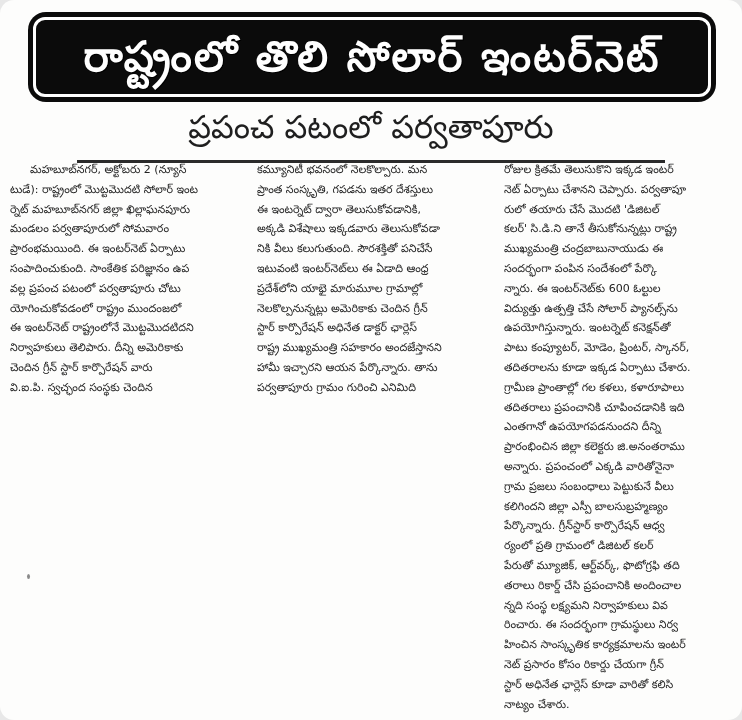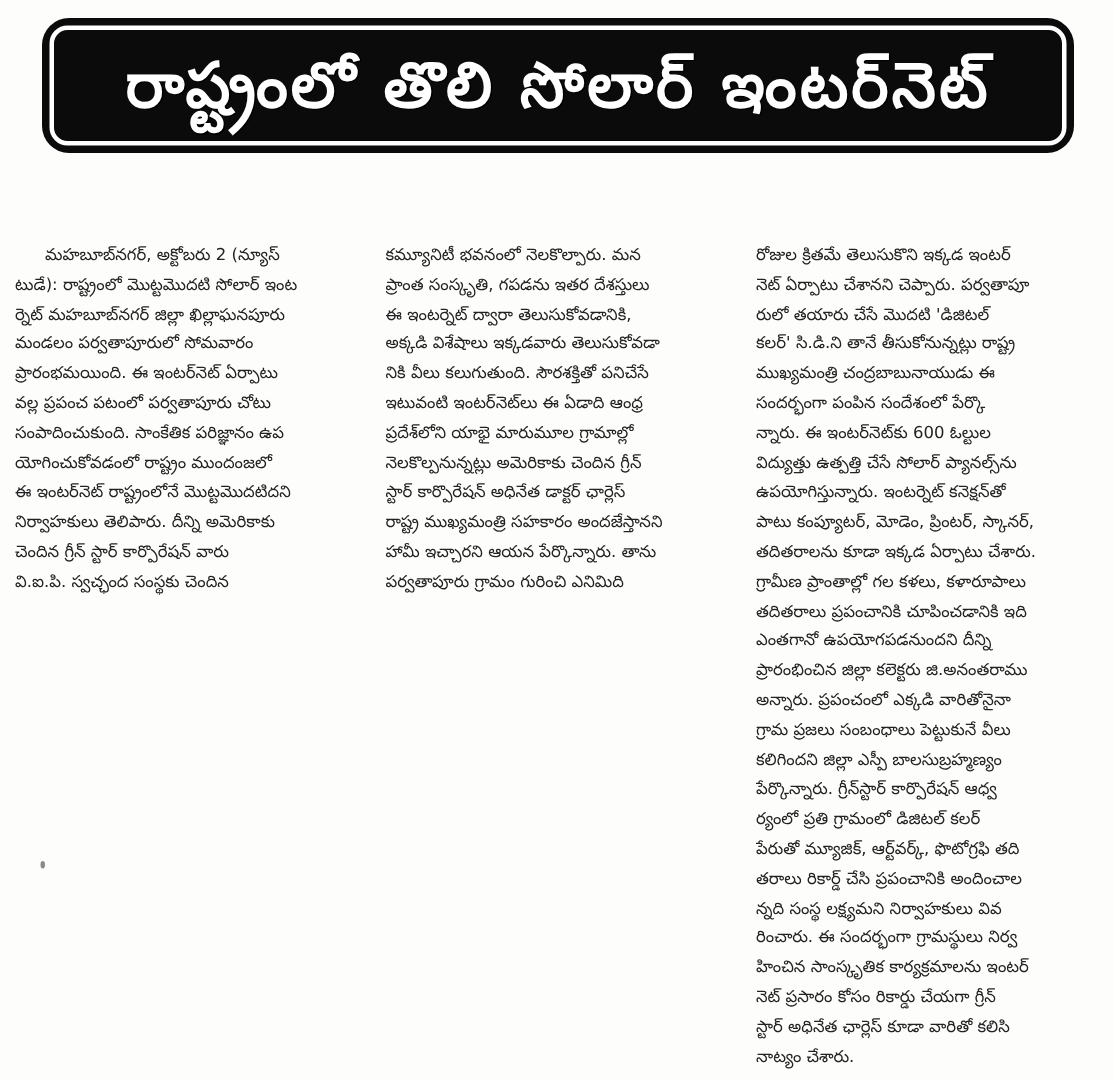--- a/index.html
+++ b/index.html
@@ -4,20 +4,21 @@
 <style>
   html, body { margin: 0; padding: 0; background: #e8e8e8; }
   .page {
     position: relative;
     width: 742px; height: 720px;
     margin: 0 auto;
     background: #fdfdfc;
     font-family: "DejaVu Sans", sans-serif;
     color: #1c1c1c;
     overflow: hidden;
+    border-radius: 14px;
   }
   .banner {
     position: absolute; left: 28px; top: 12px;
     width: 688px; height: 90px;
     background: #0b0b0b;
     border-radius: 18px;
     display: flex; align-items: center; justify-content: center;
     box-sizing: border-box;
   }
   .banner-inner-border {
@@ -79,30 +80,33 @@
 </head>
 <body>
 
 <div class="page">
 
   <div class="banner">
     <div class="banner-inner-border"></div>
     <div class="headline">రాష్ట్రంలో తొలి సోలార్ ఇంటర్‌నెట్</div>
   </div>
 
+  <div class="subhead-wrap">
+    <div class="subhead">ప్రపంచ పటంలో పర్వతాపూరు</div>
+  </div>
 
   <div class="columns">
     <div class="col indent-first">
         <div class="tl">మహబూబ్‌నగర్, అక్టోబరు 2 (న్యూస్‌</div>
         <div class="tl">టుడే): రాష్ట్రంలో మొట్టమొదటి సోలార్ ఇంట</div>
         <div class="tl">ర్నెట్ మహబూబ్‌నగర్ జిల్లా ఖిల్లాఘనపూరు</div>
         <div class="tl">మండలం పర్వతాపూరులో సోమవారం</div>
         <div class="tl">ప్రారంభమయింది. ఈ ఇంటర్‌నెట్ ఏర్పాటు</div>
+        <div class="tl">సంపాదించుకుంది. సాంకేతిక పరిజ్ఞానం ఉప</div>
         <div class="tl">వల్ల ప్రపంచ పటంలో పర్వతాపూరు చోటు</div>
-        <div class="tl">సంపాదించుకుంది. సాంకేతిక పరిజ్ఞానం ఉప</div>
         <div class="tl">యోగించుకోవడంలో రాష్ట్రం ముందంజలో</div>
         <div class="tl">ఈ ఇంటర్‌నెట్ రాష్ట్రంలోనే మొట్టమొదటిదని</div>
         <div class="tl">నిర్వాహకులు తెలిపారు. దీన్ని అమెరికాకు</div>
         <div class="tl">చెందిన గ్రీన్ స్టార్ కార్పొరేషన్ వారు</div>
         <div class="tl">వి.ఐ.పి. స్వచ్ఛంద సంస్థకు చెందిన</div>
       </div>
     <div class="col">
         <div class="tl">కమ్యూనిటీ భవనంలో నెలకొల్పారు. మన</div>
         <div class="tl">ప్రాంత సంస్కృతి, గపడను ఇతర దేశస్తులు</div>
         <div class="tl">ఈ ఇంటర్నెట్ ద్వారా తెలుసుకోవడానికి,</div>

